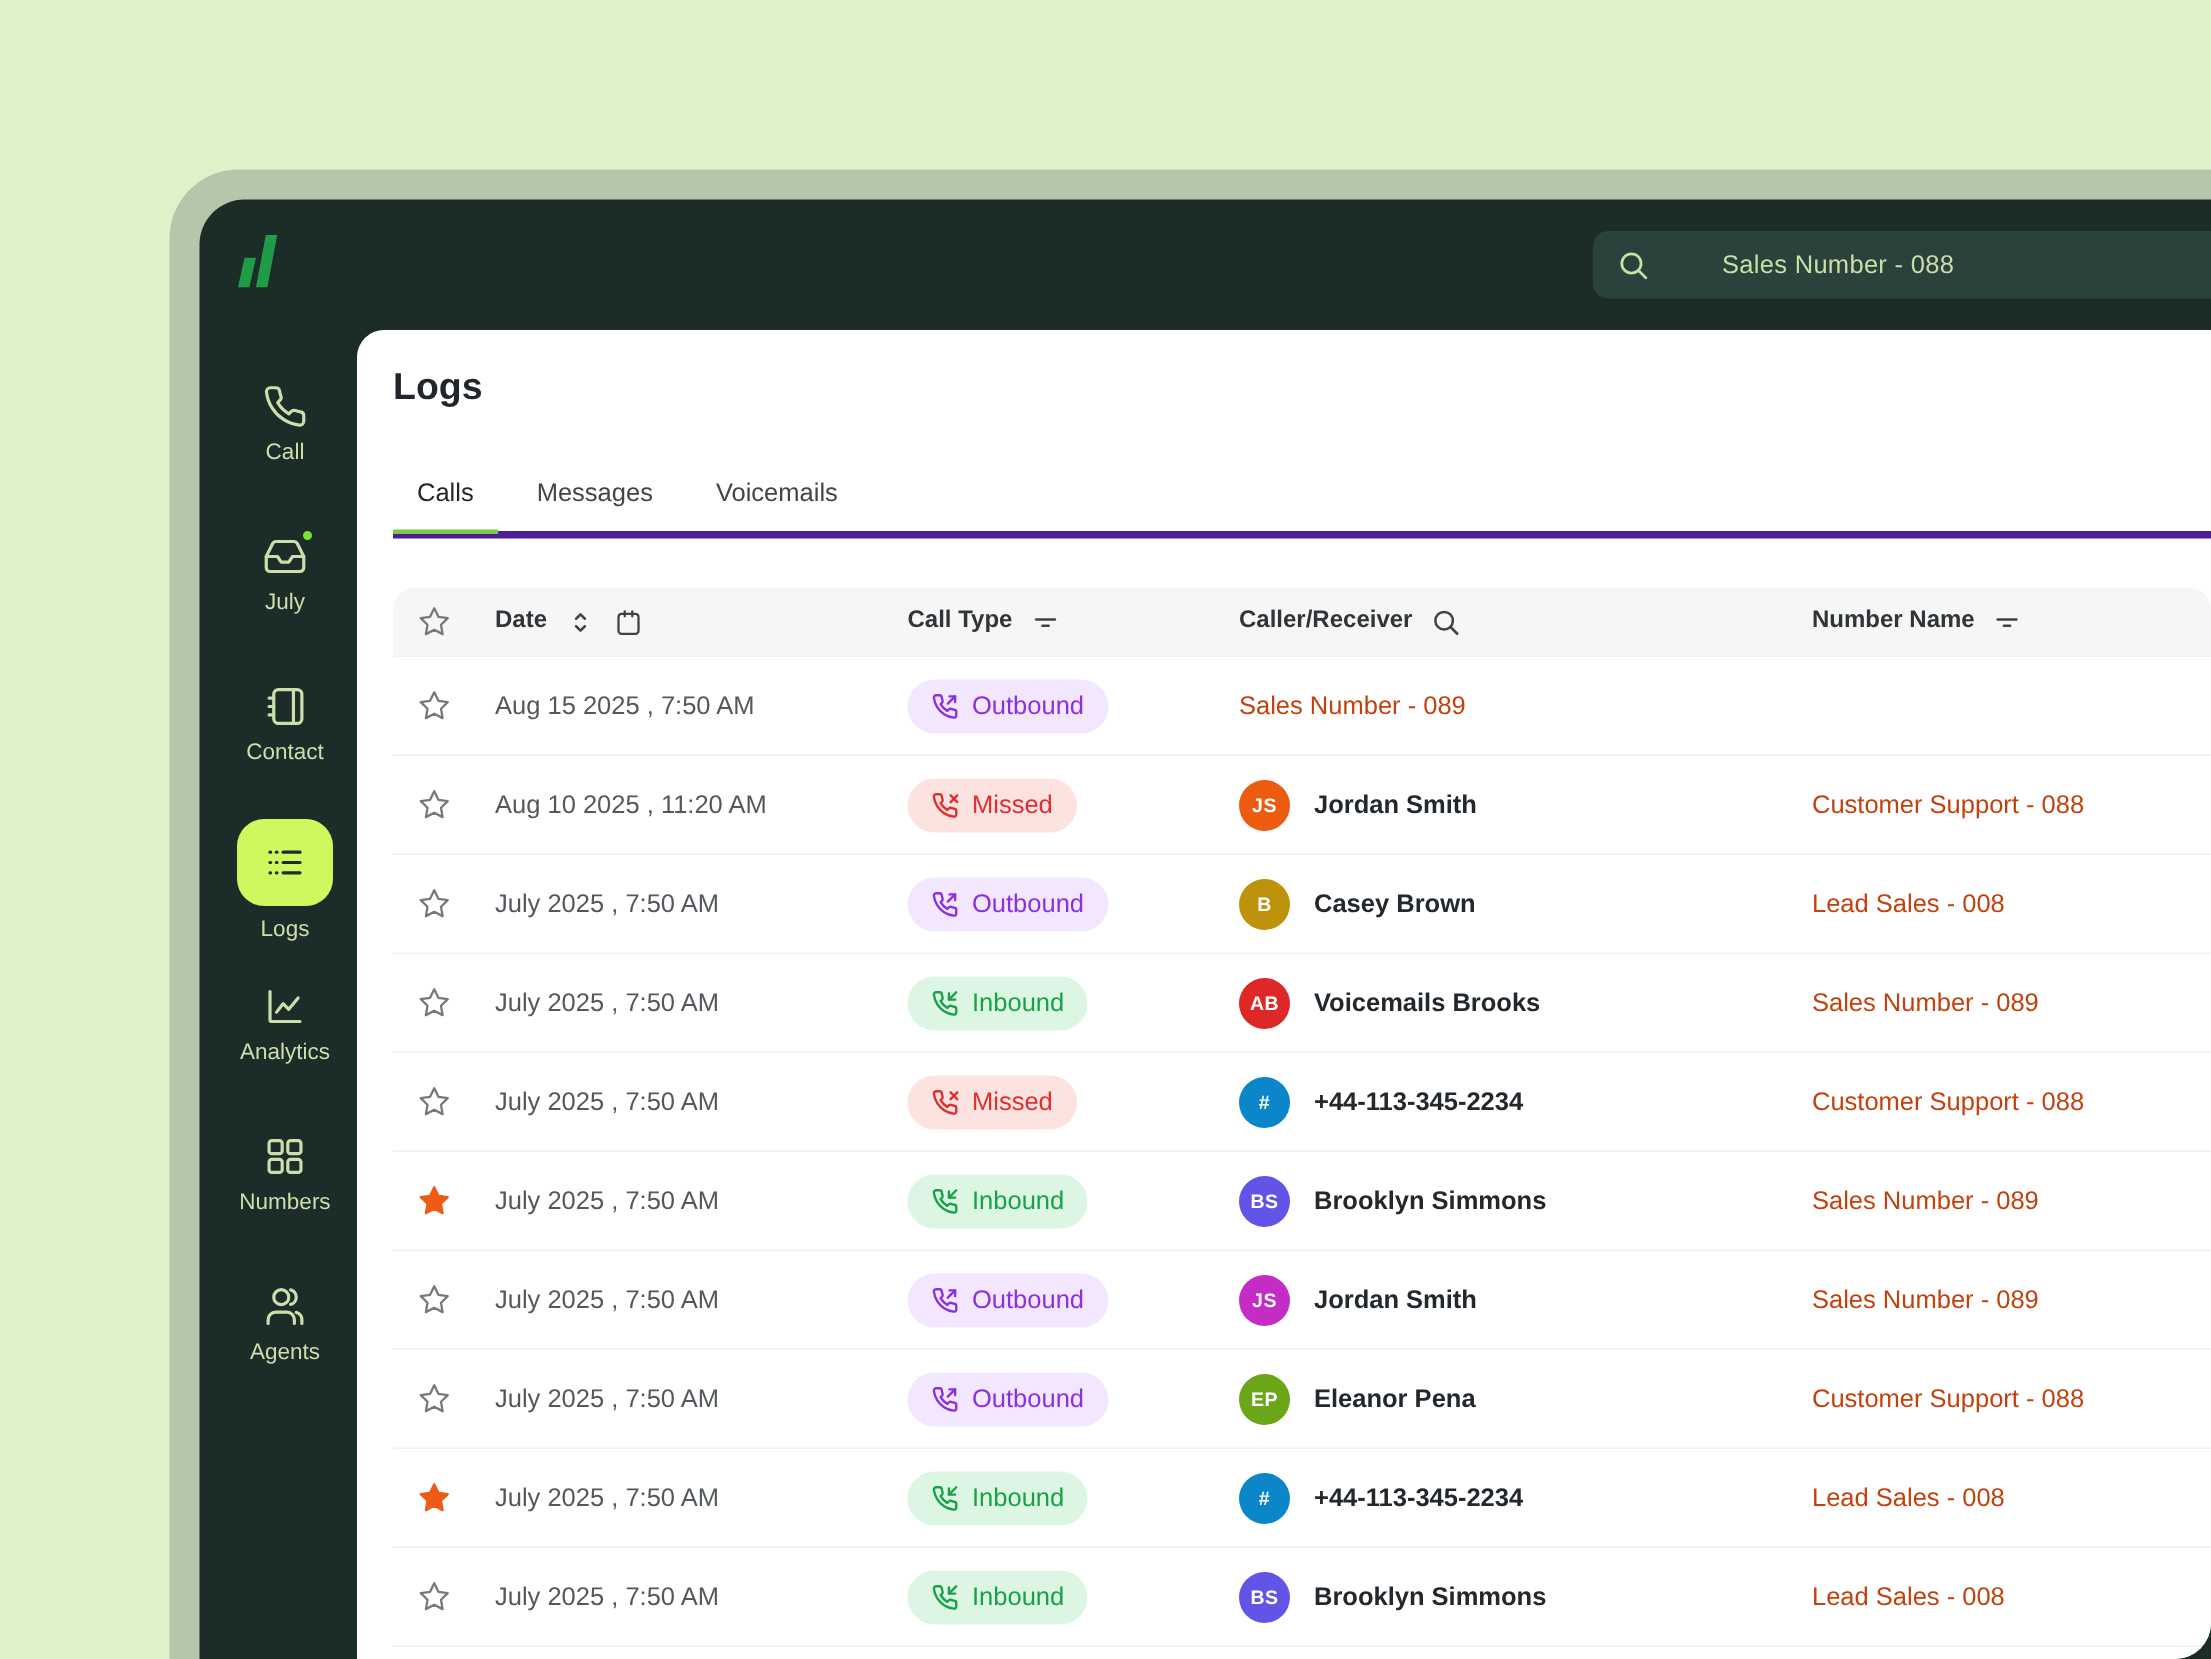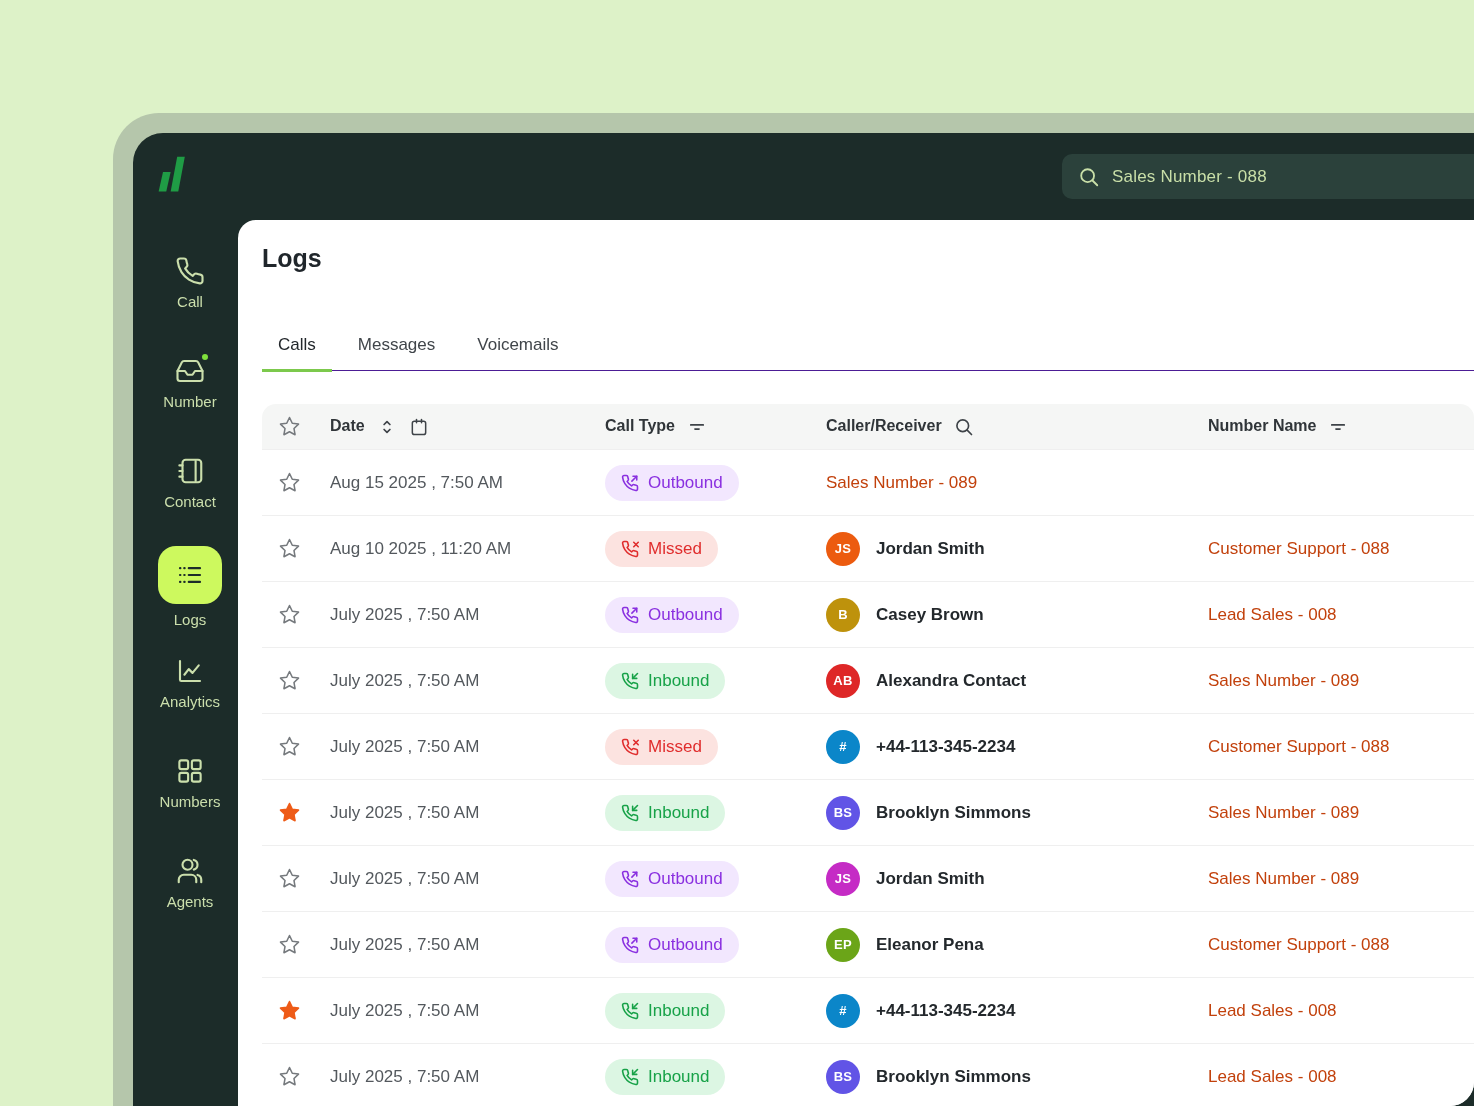--- a/index.html
+++ b/index.html
@@ -11,21 +11,21 @@
   .window { position:absolute; left:133px; top:133px; right:0; bottom:0;
             background:#1C2C29; border-top-left-radius:30px; overflow:hidden; }
 
   
   .logo { position:absolute; left:18px; top:16px; width:48px; height:48px; }
   .search { position:absolute; left:929px; right:-12px; top:21px; height:45px;
             background:#2B413B; border-radius:10px; display:flex; align-items:center;
             padding:0 16px; gap:12px; color:#C9DFA8; cursor:pointer; }
   .search .s-icon { width:22px; height:22px; display:inline-flex; }
   .search .s-icon svg { width:100%; height:100%; }
-  .search .s-text { font-size:17px; letter-spacing:.2px; }
+  .search .s-text { font-size:17px; letter-spacing:.2px;margin-left:36px; }
 
   
   .sidebar { position:absolute; left:0; top:87px; bottom:0; width:114px;
              display:flex; flex-direction:column; align-items:center; padding-top:36px; }
   .nav-item { display:flex; flex-direction:column; align-items:center; margin-bottom:46px; cursor:pointer; }
   .nav-item .ic { width:30px; height:30px; color:#CBDFAC; position:relative; display:flex; }
   .nav-item .ic svg { width:100%; height:100%; }
   .nav-item .label { margin-top:7px; font-size:15px; color:#CBDFAC; }
   .nav-item .dot { position:absolute; top:-4px; right:-5px; width:10px; height:10px;
                    border-radius:50%; background:#7FE03C; border:2px solid #1C2C29; }
@@ -33,21 +33,21 @@
   .nav-item.active .box { width:64px; height:58px; background:#CDF95E; border-radius:18px;
                           display:flex; align-items:center; justify-content:center; color:#1C2C29; }
   .nav-item.active .box .ic { color:#1C2C29; }
 
   
   .panel { position:absolute; left:105px; top:87px; right:0; bottom:0; background:#fff;
            border-top-left-radius:18px; border-bottom-right-radius:24px;
            padding-left:24px; overflow:hidden; }
   .panel h1 { margin-top:24px; font-size:25px; font-weight:700; color:#20262B; }
 
-  .tabs { margin-top:62px; display:flex; gap:10px; border-bottom:1px solid #4c1d95; }
+  .tabs { margin-top:46px; display:flex; gap:10px; border-bottom:5px solid #4c1d95; }
   .tab { padding:0 16px 14px; font-size:17px; color:#40454A; cursor:pointer;
          border-bottom:3px solid transparent; margin-bottom:-2px; }
   .tab.active { color:#22272B; border-bottom-color:#7CC94C; }
 
   
   .table { margin-top:33px; border-radius:14px 14px 0 0; overflow:hidden; }
   .thead, .row { display:grid; grid-template-columns:68px 275px 221px 382px 1fr; align-items:center; }
   .thead { height:45px; background:#F5F6F5; color:#303539; font-weight:700; font-size:16px; }
   .hcell { display:flex; align-items:flex-start; gap:12px; }
   .hicon { width:20px; height:20px; color:#3E4348; display:inline-flex; cursor:pointer; }
@@ -104,21 +104,21 @@
     <span class="label">Call</span>
   </div>
       <div class="nav-item">
     <span class="ic">
           <svg viewBox="0 0 24 24" fill="none" stroke="currentColor" stroke-width="1.7" stroke-linecap="round" stroke-linejoin="round">
             <polyline points="22 12 16 12 14 15 10 15 8 12 2 12"></polyline>
             <path d="M5.45 5.11 2 12v6a2 2 0 0 0 2 2h16a2 2 0 0 0 2-2v-6l-3.45-6.89A2 2 0 0 0 16.76 4H7.24a2 2 0 0 0-1.79 1.11z"></path>
           </svg>
           <span class="dot"></span>
         </span>
-    <span class="label">Number</span>
+    <span class="label">July</span>
   </div>
       <div class="nav-item">
     <span class="ic">
           <svg viewBox="0 0 24 24" fill="none" stroke="currentColor" stroke-width="1.7" stroke-linecap="round" stroke-linejoin="round">
             <rect x="6" y="3" width="15" height="18" rx="2.5"></rect>
             <line x1="16.5" y1="4" x2="16.5" y2="20"></line>
             <line x1="3.5" y1="7.5" x2="6" y2="7.5"></line>
             <line x1="3.5" y1="12" x2="6" y2="12"></line>
             <line x1="3.5" y1="16.5" x2="6" y2="16.5"></line>
           </svg>
@@ -332,21 +332,21 @@
                     <polyline points="21 8.5 15.5 8.5 15.5 3"></polyline>
                     <line x1="22" y1="2" x2="15.5" y2="8.5"></line>
                     <path d="M22 16.92v3a2 2 0 0 1-2.18 2 19.79 19.79 0 0 1-8.63-3.07 19.5 19.5 0 0 1-6-6 19.79 19.79 0 0 1-3.07-8.67A2 2 0 0 1 4.11 2h3a2 2 0 0 1 2 1.72 12.84 12.84 0 0 0 .7 2.81 2 2 0 0 1-.45 2.11L8.09 9.91a16 16 0 0 0 6 6l1.27-1.27a2 2 0 0 1 2.11-.45 12.84 12.84 0 0 0 2.81.7A2 2 0 0 1 22 16.92z"></path>
                   </svg>
                 </span>
         <span class="b-label">Inbound</span>
       </span>
     </div>
     <div class="caller-cell">
       <span class="avatar" style="background: rgb(222, 39, 39);">AB</span>
-      <span class="caller-name">Alexandra Contact</span>
+      <span class="caller-name">Voicemails Brooks</span>
     </div>
     <div class="number-cell">Sales Number - 089</div>
   </div>
           <div class="row">
     <div class="star-cell">
               <span class="star">
                 <svg viewBox="0 0 24 24" fill="none" stroke="#75797D" stroke-width="1.6" stroke-linejoin="round">
                   <polygon points="12 2.6 14.9 8.6 21.4 9.5 16.7 14.1 17.8 20.6 12 17.5 6.2 20.6 7.3 14.1 2.6 9.5 9.1 8.6"></polygon>
                 </svg>
               </span>

